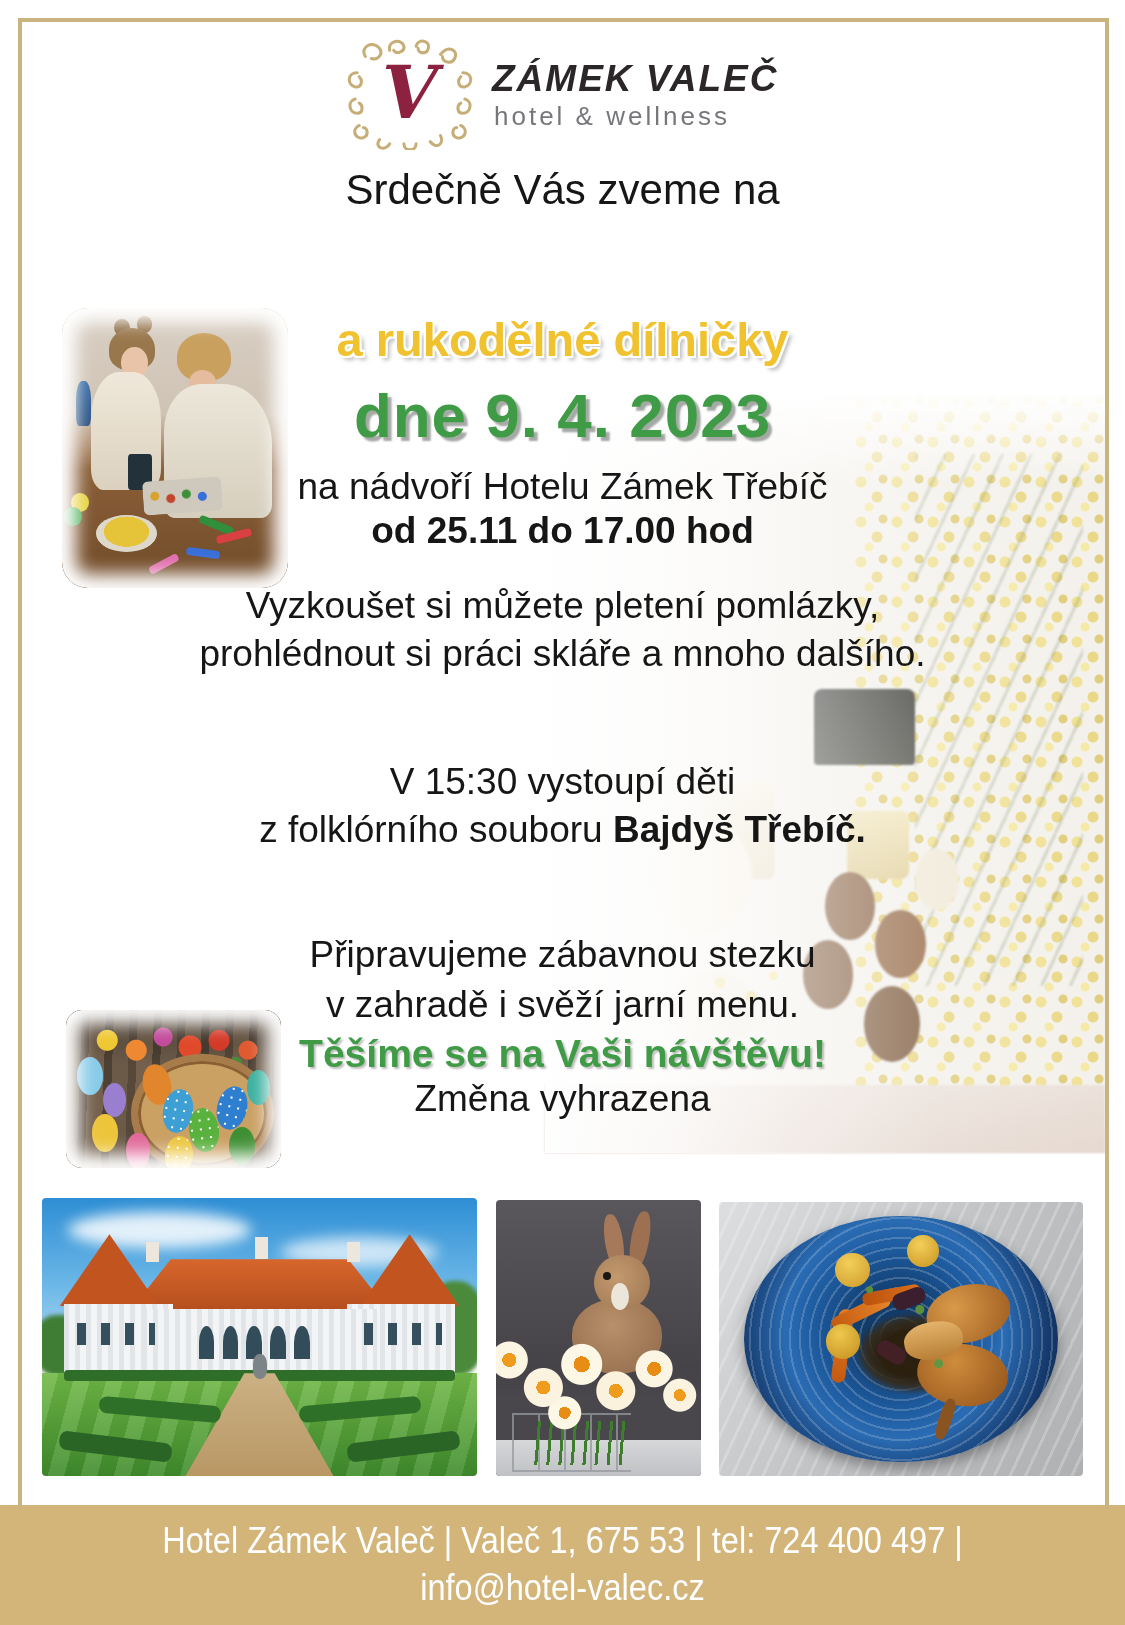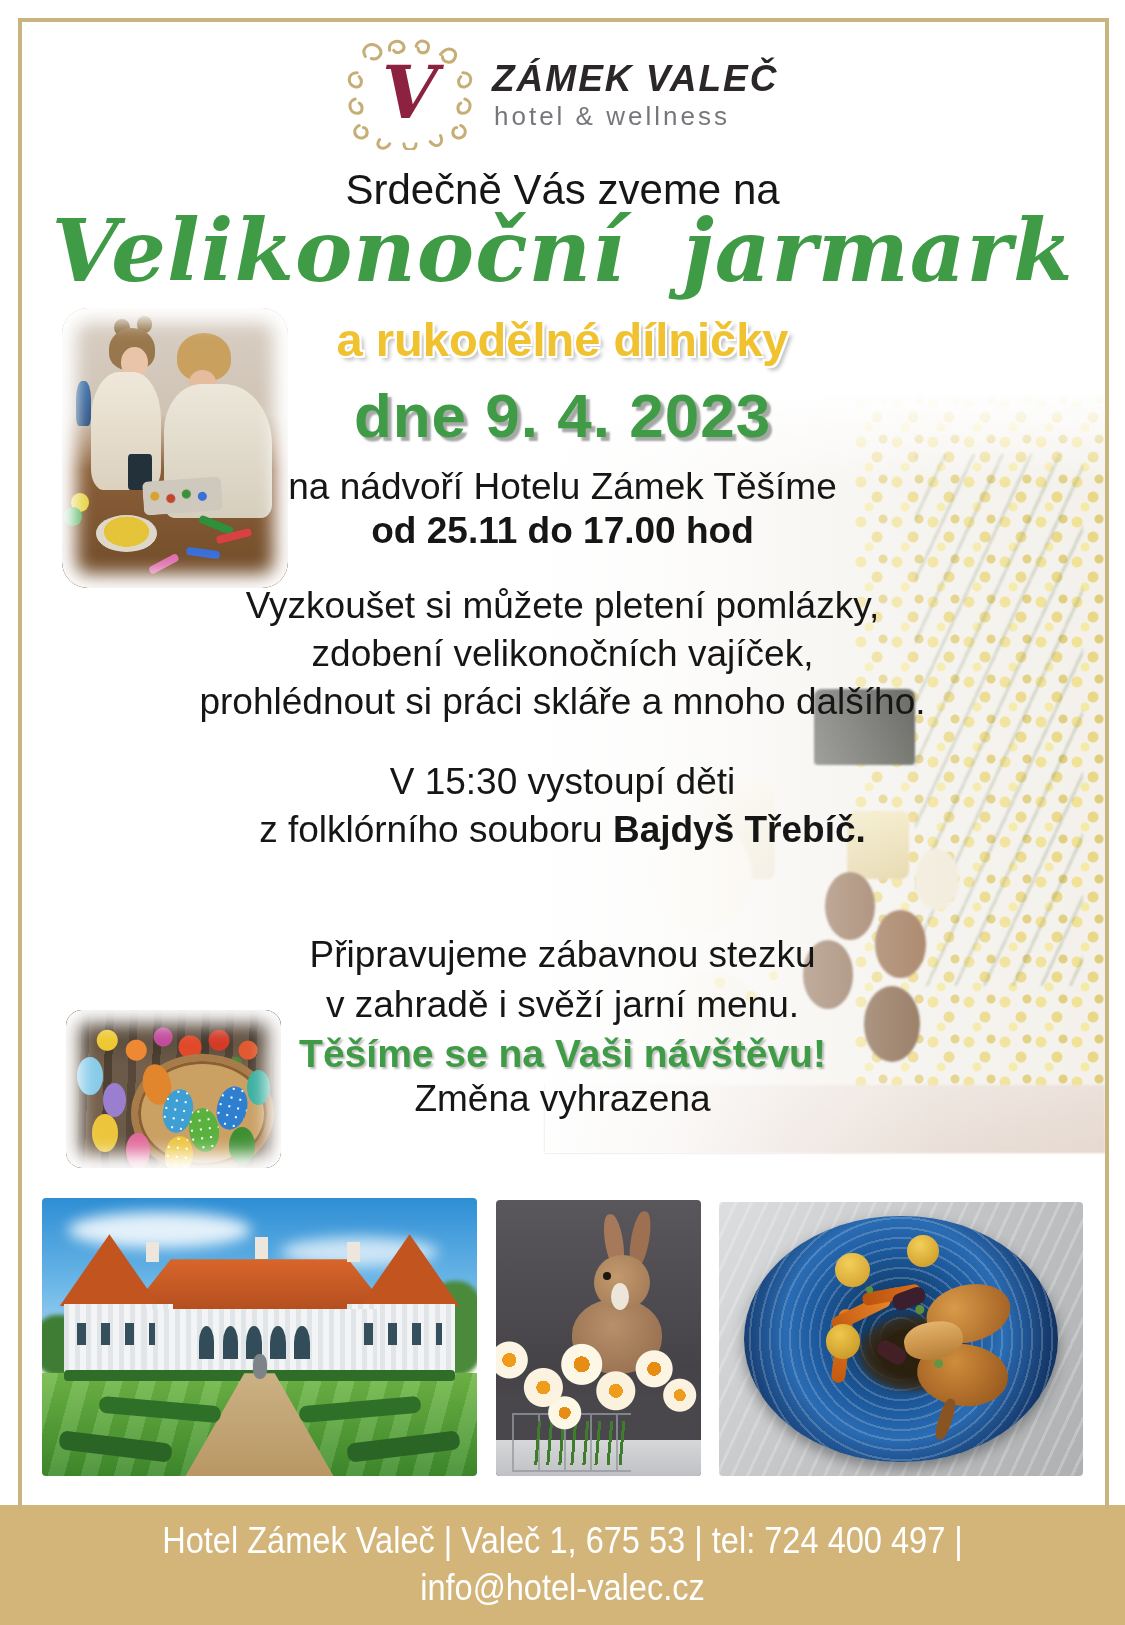--- a/index.html
+++ b/index.html
@@ -257,29 +257,27 @@
     <div class="m-eggB3"></div>
     <div class="m-eggB4"></div>
     <div class="m-eggB5"></div>
     <div class="m-shellL"></div>
     <div class="m-sprig"></div>
     <div class="m-table"></div>
     <div class="m-fade"></div>
   </div>
 
   <div class="tline invite abs">Srdečně Vás zveme na</div>
-  <div class="tline title abs">Velikonoční jarmark</div>
   <div class="tline subtitle abs">a rukodělné dílničky</div>
   <div class="tline date abs">dne 9. 4. 2023</div>
-  <div class="tline venue abs">na nádvoří Hotelu Zámek Těšíme</div>
+  <div class="tline venue abs">na nádvoří Hotelu Zámek Třebíč</div>
   <div class="tline time abs">od 25.11 do 17.00 hod</div>
 
   <div class="tline para abs">
     <div>Vyzkoušet si můžete pletení pomlázky,</div>
-    <div>zdobení velikonočních vajíček,</div>
     <div>prohlédnout si práci skláře a mnoho dalšího.</div>
   </div>
 
   <div class="tline perf abs">
     <div>V 15:30 vystoupí děti</div>
     <div><span>z folklórního souboru </span><span class="b">Bajdyš Třebíč.</span></div>
   </div>
 
   <div class="tline plans abs">
     <div>Připravujeme zábavnou stezku</div>

